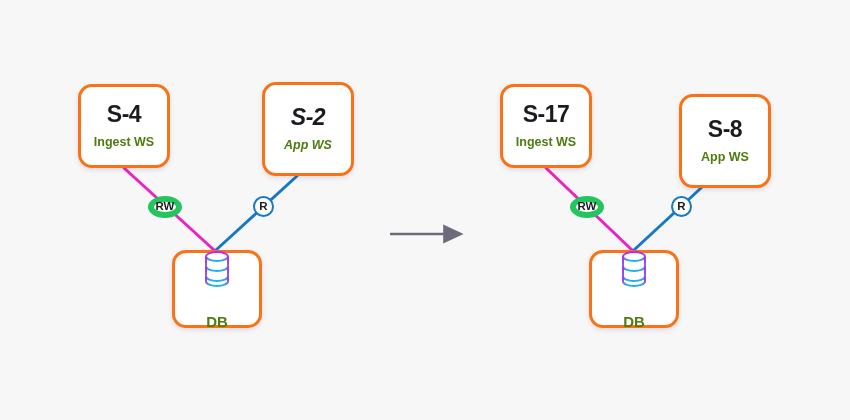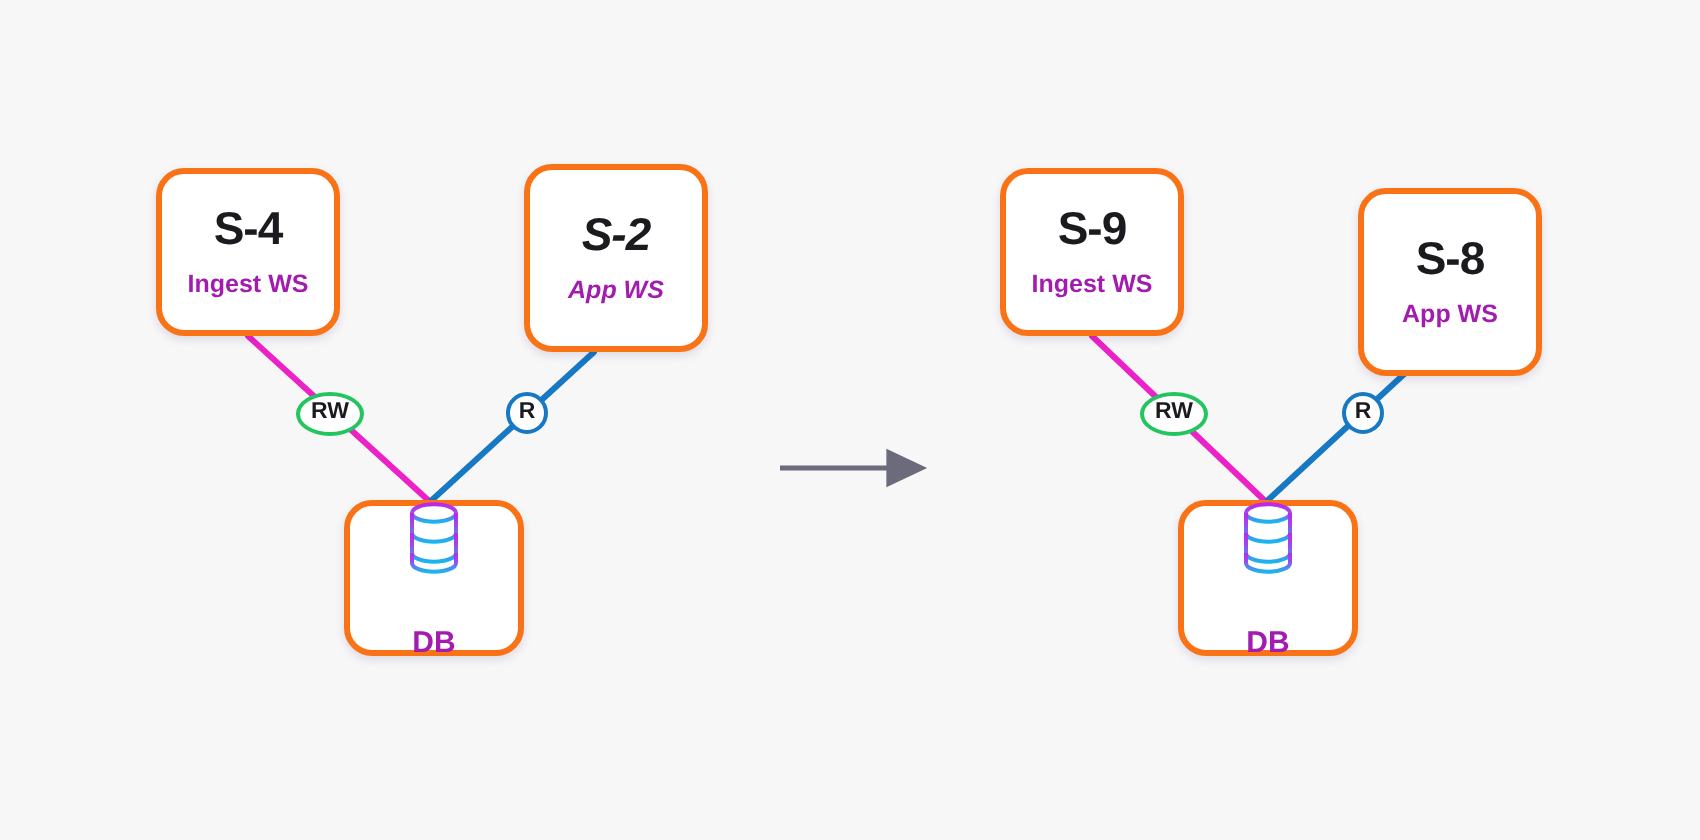--- a/index.html
+++ b/index.html
@@ -48,21 +48,21 @@
   .node-title {
     font-size: 23px;
     font-weight: bold;
     color: #1b1b1f;
     line-height: 1;
     letter-spacing: -0.5px;
   }
   .node-sub {
     font-size: 12.5px;
     font-weight: bold;
-    color: #a21caf;
+    color: #4d7c0f;
     margin-top: 10px;
     line-height: 1;
     white-space: nowrap;
   }
   .node-db .node-sub {
     margin-top: 26px;
     font-size: 15px;
   }
 
   
@@ -83,21 +83,21 @@
     background: #ffffff;
     font-size: 11.5px;
     font-weight: bold;
     color: #1b1b1f;
     line-height: 1;
     box-sizing: border-box;
   }
   .edge-label.rw {
     width: 34px;
     height: 22px;
-    border: 2px solid #22c55e;
+    border: 6px solid #22c55e;
     border-radius: 50%;
   }
   .edge-label.r {
     width: 21px;
     height: 21px;
     border: 2px solid #1778c4;
     border-radius: 50%;
   }
 
   
@@ -168,21 +168,21 @@
 
     <div class="edge-label rw" style="left:148px; top:196px;">
       <span>RW</span>
     </div>
 
     <div class="edge-label r" style="left:253px; top:196px;">
       <span>R</span>
     </div>
 
     <div class="node" style="left:500px; top:84px; width:92px; height:84px;">
-      <div class="node-title">S-9</div>
+      <div class="node-title">S-17</div>
       <div class="node-sub">Ingest WS</div>
     </div>
 
     <div class="node" style="left:679px; top:82px; width:92px; height:94px;margin-top:12px;">
       <div class="node-title">S-8</div>
       <div class="node-sub">App WS</div>
     </div>
 
     <div class="node node-db" style="left:589px; top:250px; width:90px; height:78px;">
       <span>

